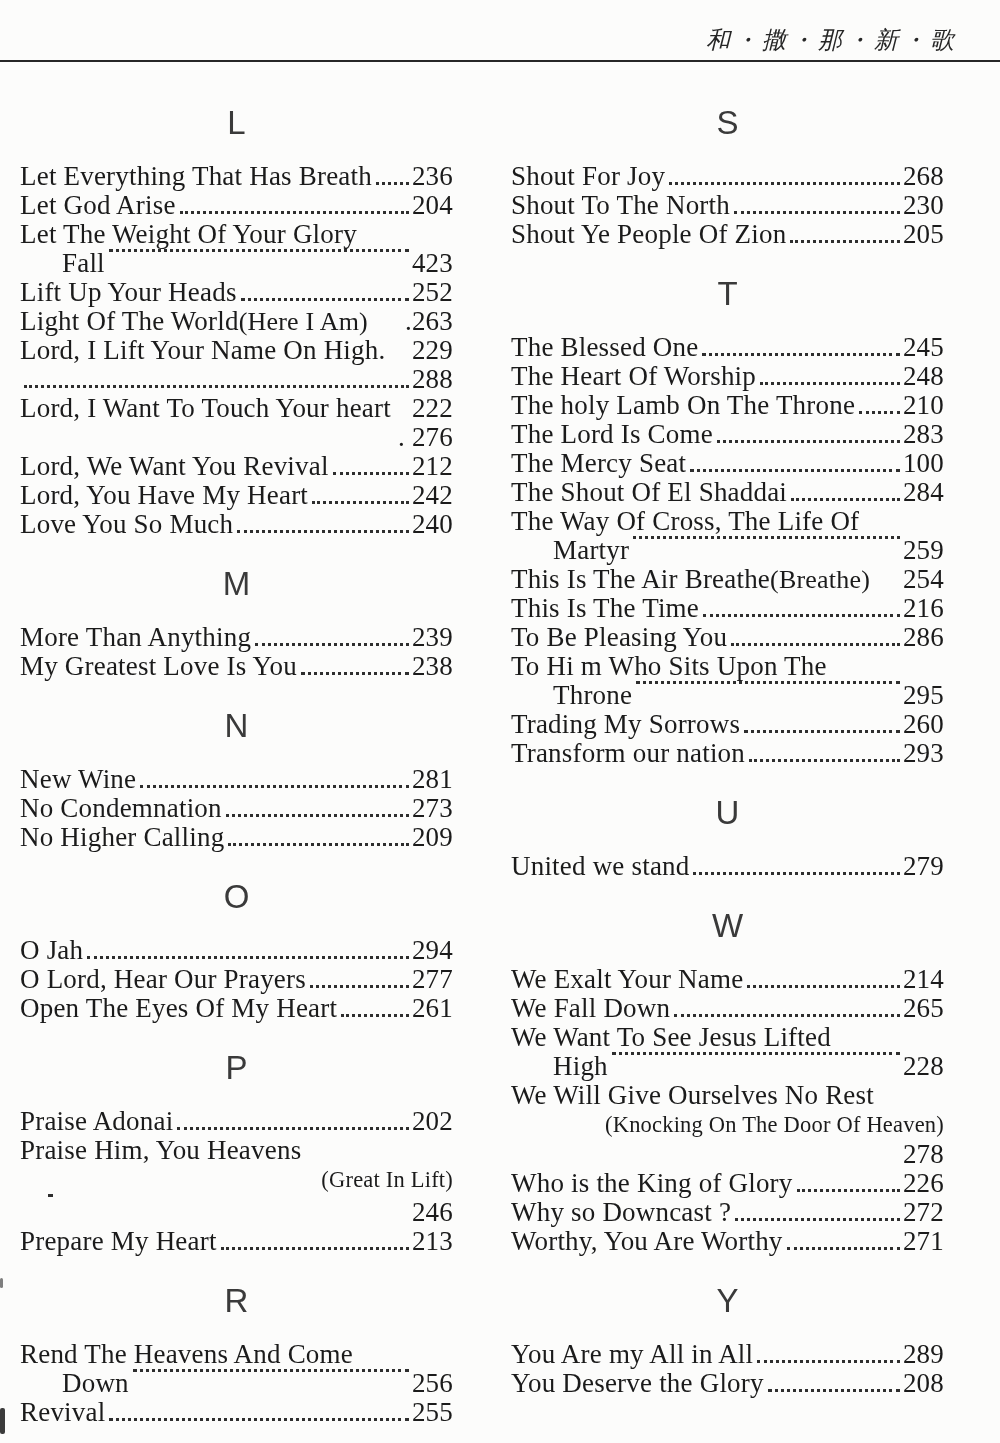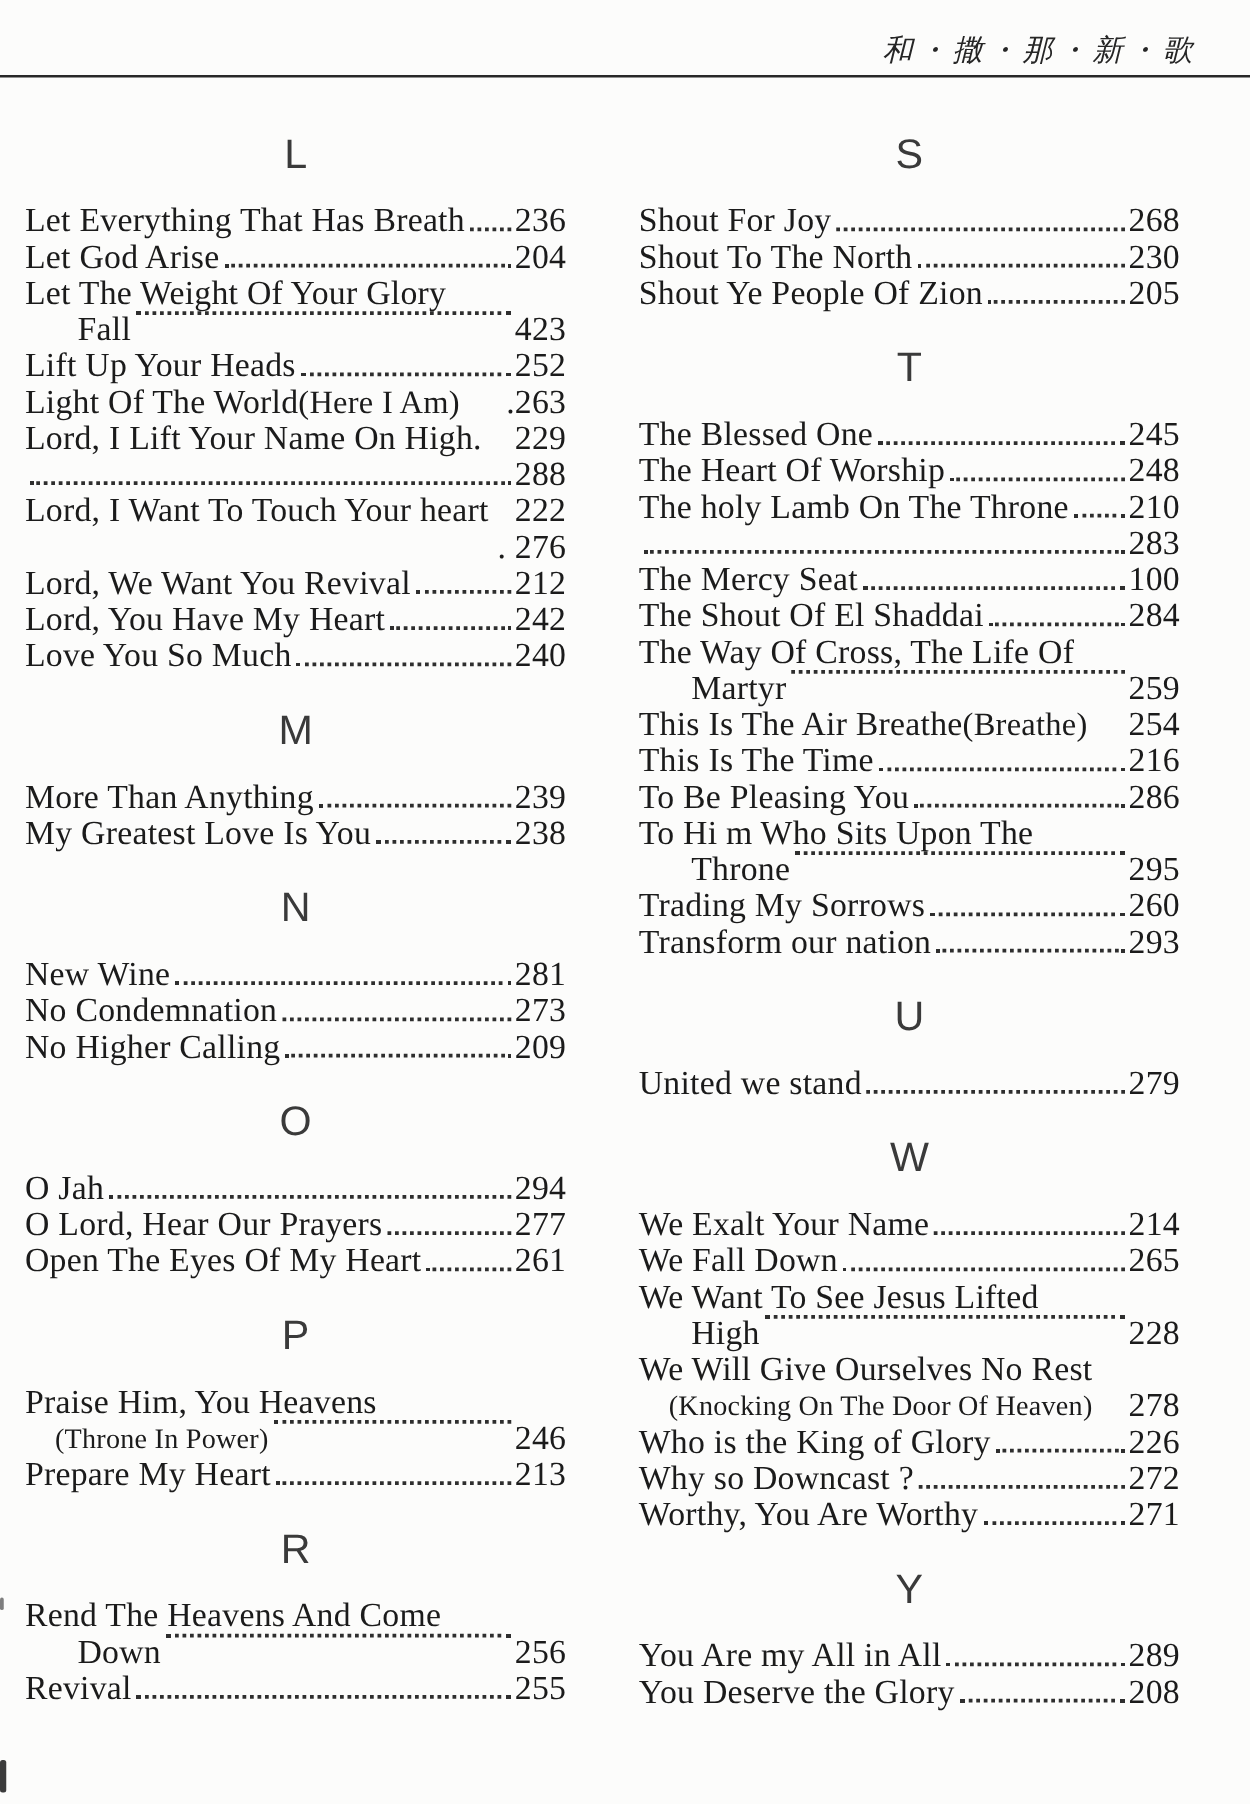--- a/index.html
+++ b/index.html
@@ -54,21 +54,21 @@
     align-items:baseline;
     font-size:27px;
     line-height:29px;
     letter-spacing:0.2px;
     white-space:pre;
   }
   .row .title{flex:0 0 auto;}
   .row .title-small{flex:0 0 auto;font-size:26px;}
   .row.small .title{font-size:22.5px;}
   .row.indent{padding-left:42px;align-items:flex-end;}
-  .row.indent.small{padding-left:24px;}
+  .row.indent.small{padding-left:24px;flex-direction:column;}
   .fill{
     flex:1 1 auto;
     min-width:2px;
     margin:0 3px 1px 4px;
     align-self:baseline;
   }
   .fill.dots{
     border-bottom:3.4px dotted #2e2e2e;
   }
   .sep{flex:0 0 auto;}
@@ -109,38 +109,39 @@
       <div class="row"><span class="title">My Greatest Love Is You</span><span class="fill dots"></span><span class="page-num">238</span></div>
       <div class="section-letter">N</div>
       <div class="row"><span class="title">New Wine</span><span class="fill dots"></span><span class="page-num">281</span></div>
       <div class="row"><span class="title">No Condemnation</span><span class="fill dots"></span><span class="page-num">273</span></div>
       <div class="row"><span class="title">No Higher Calling</span><span class="fill dots"></span><span class="page-num">209</span></div>
       <div class="section-letter">O</div>
       <div class="row"><span class="title">O Jah</span><span class="fill dots"></span><span class="page-num">294</span></div>
       <div class="row"><span class="title">O Lord, Hear Our Prayers</span><span class="fill dots"></span><span class="page-num">277</span></div>
       <div class="row"><span class="title">Open The Eyes Of My Heart</span><span class="fill dots"></span><span class="page-num">261</span></div>
       <div class="section-letter">P</div>
+      <div class="row"><span class="title">Praise Adonai</span><span class="fill dots"></span><span class="page-num">202</span></div>
       <div class="row"><span class="title">Praise Him, You Heavens</span></div>
-      <div class="row indent small"><span class="title">(Throne In Power)</span><span class="fill dots"></span><span class="page-num">246</span></div>
+      <div class="row indent small"><span class="title">(Great In Lift)</span><span class="fill dots"></span><span class="page-num">246</span></div>
       <div class="row"><span class="title">Prepare My Heart</span><span class="fill dots"></span><span class="page-num">213</span></div>
       <div class="section-letter">R</div>
       <div class="row"><span class="title">Rend The Heavens And Come</span></div>
       <div class="row indent"><span class="title">Down</span><span class="fill dots"></span><span class="page-num">256</span></div>
       <div class="row"><span class="title">Revival</span><span class="fill dots"></span><span class="page-num">255</span></div>
     </div>
   <div class="col">
       <div class="section-letter">S</div>
       <div class="row"><span class="title">Shout For Joy</span><span class="fill dots"></span><span class="page-num">268</span></div>
       <div class="row"><span class="title">Shout To The North</span><span class="fill dots"></span><span class="page-num">230</span></div>
       <div class="row"><span class="title">Shout Ye People Of Zion</span><span class="fill dots"></span><span class="page-num">205</span></div>
       <div class="section-letter">T</div>
       <div class="row"><span class="title">The Blessed One</span><span class="fill dots"></span><span class="page-num">245</span></div>
       <div class="row"><span class="title">The Heart Of Worship</span><span class="fill dots"></span><span class="page-num">248</span></div>
       <div class="row"><span class="title">The holy Lamb On The Throne</span><span class="fill dots"></span><span class="page-num">210</span></div>
-      <div class="row"><span class="fill dots"></span><span class="page-num">283</span></div>
+      <div class="row"><span class="title">The Lord Is Come</span><span class="fill dots"></span><span class="page-num">283</span></div>
       <div class="row"><span class="title">The Mercy Seat</span><span class="fill dots"></span><span class="page-num">100</span></div>
       <div class="row"><span class="title">The Shout Of El Shaddai</span><span class="fill dots"></span><span class="page-num">284</span></div>
       <div class="row"><span class="title">The Way Of Cross, The Life Of</span></div>
       <div class="row indent"><span class="title">Martyr</span><span class="fill dots"></span><span class="page-num">259</span></div>
       <div class="row"><span class="title">This Is The Air Breathe</span><span class="title-small">(Breathe)</span><span class="fill"></span><span class="sep"> </span><span class="page-num">254</span></div>
       <div class="row"><span class="title">This Is The Time</span><span class="fill dots"></span><span class="page-num">216</span></div>
       <div class="row"><span class="title">To Be Pleasing You</span><span class="fill dots"></span><span class="page-num">286</span></div>
       <div class="row"><span class="title">To Hi m Who Sits Upon The</span></div>
       <div class="row indent"><span class="title">Throne</span><span class="fill dots"></span><span class="page-num">295</span></div>
       <div class="row"><span class="title">Trading My Sorrows</span><span class="fill dots"></span><span class="page-num">260</span></div>

